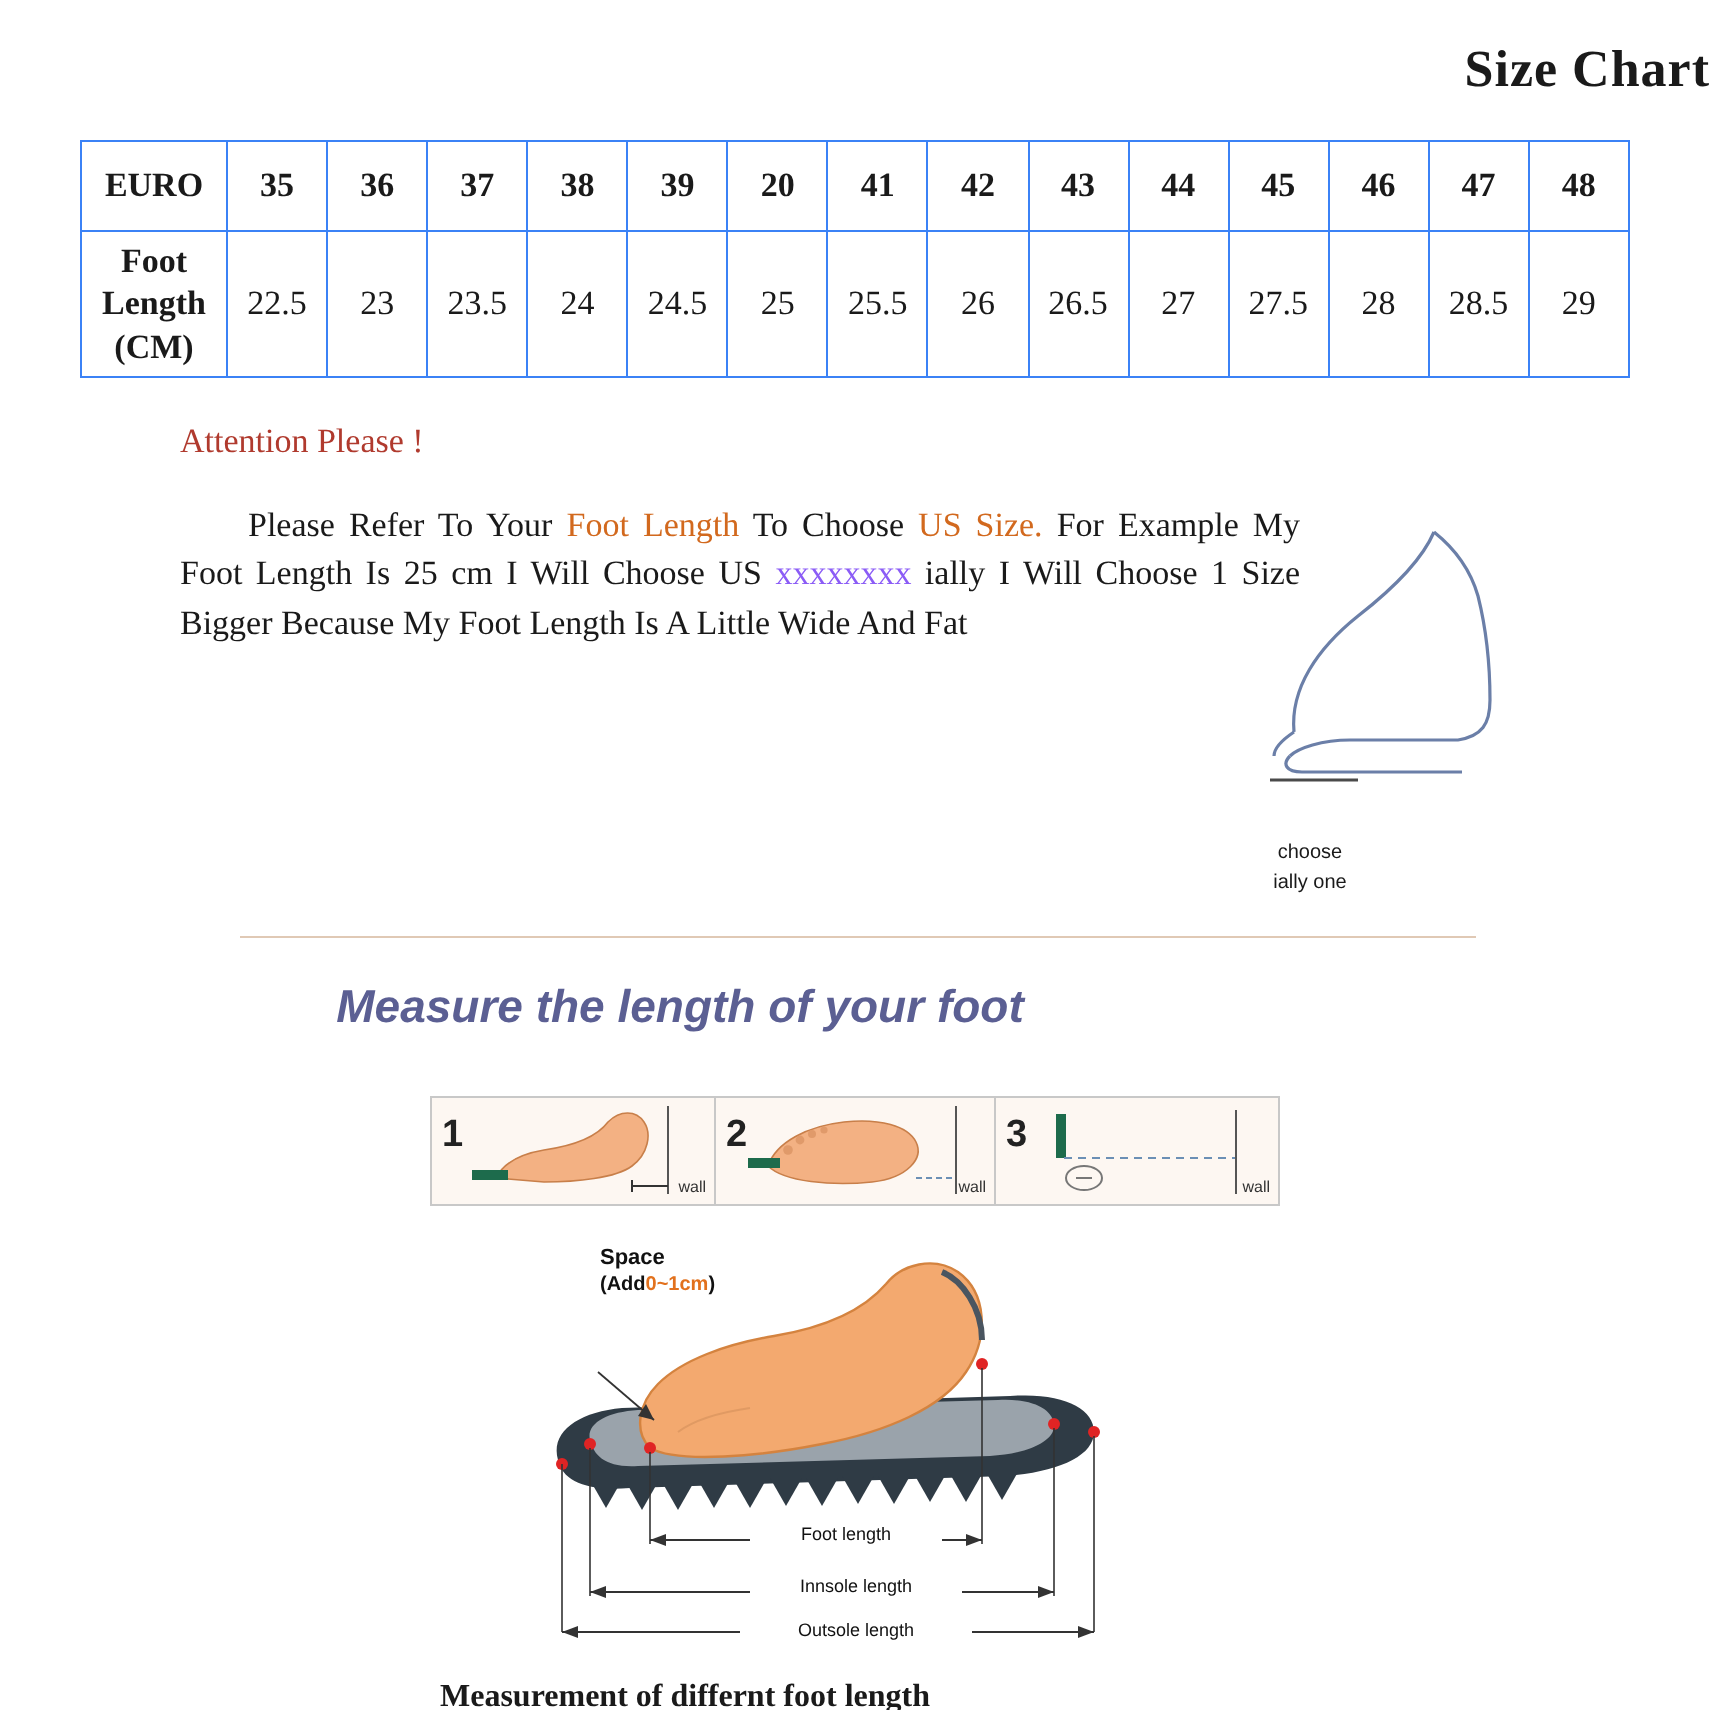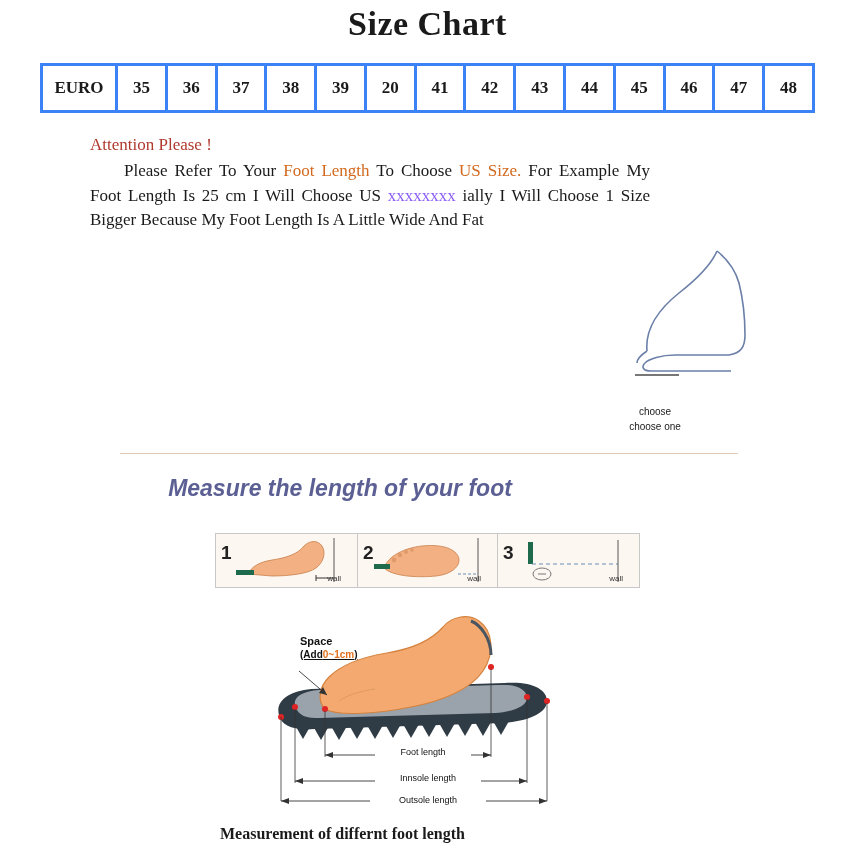--- a/index.html
+++ b/index.html
@@ -17,25 +17,25 @@
   }
 
   .page {
     width: 855px;
     height: 855px;
     position: relative;
   }
 
   
   .main-title {
-    text-align: center;
-    font-size: 34px;
+    text-align: right;
+    font-size: 26px;
     font-weight: bold;
     letter-spacing: 0.5px;
-    margin-top: 5px;
+    margin-top: 20px;
     font-family: "Liberation Serif", serif;
   }
   .sub-title {
     text-align: center;
     font-size: 17px;
     font-weight: bold;
     margin-top: 20px;
     font-family: "Liberation Serif", serif;
   }
   .sub-title .hl {
@@ -45,21 +45,21 @@
   
   .table-wrap {
     margin: 20px 40px 0 40px;
   }
   table.size-table {
     border-collapse: collapse;
     width: 775px;
     table-layout: fixed;
   }
   table.size-table td {
-    border: 3px solid #3b82f6;
+    border: 1px solid #3b82f6;
     text-align: center;
     font-size: 17px;
     font-family: "Liberation Serif", serif;
     padding: 4px 0;
   }
   table.size-table tr.row-euro td {
     height: 36px;
     font-weight: bold;
   }
   table.size-table tr.row-foot td {
@@ -81,21 +81,21 @@
   
   .attention {
     position: relative;
     margin: 22px 40px 0 90px;
     width: 560px;
   }
   .attention .att-title {
     color: #b03a2e;
     font-size: 17px;
     font-family: "Liberation Serif", serif;
-    margin-bottom: 4px;
+    margin-bottom: 20px;
   }
   .attention p {
     margin: 0;
     font-size: 17px;
     line-height: 1.45;
     text-align: justify;
     font-family: "Liberation Serif", serif;
   }
   .attention .indent {
     display: inline-block;
@@ -172,49 +172,48 @@
     position: absolute;
     left: 5px;
     top: 8px;
     font-size: 19px;
     font-weight: bold;
     font-family: "Liberation Sans", sans-serif;
     color: #222;
   }
   .step .wall {
     position: absolute;
-    right: 16px;
+    right: 4px;
     bottom: 4px;
     font-size: 8px;
     color: #333;
     font-family: "Liberation Sans", sans-serif;
     text-align: center;
   }
 
   
   .big-illustration {
     position: absolute;
     left: 255px;
     top: 600px;
     width: 360px;
     height: 215px;
   }
   .space-label {
     position: absolute;
     left: 300px;
-    top: 630px;
+    top: 603px;
     font-size: 11px;
     font-weight: bold;
     font-family: "Liberation Sans", sans-serif;
     color: #111;
     line-height: 1.25;
   }
   .space-label .add {
     font-size: 10px;
-    text-decoration: underline;
   }
   .space-label .orange {
     color: #e2711d;
   }
 
   .meas-caption {
     position: absolute;
     left: 0;
     top: 820px;
     width: 685px;
@@ -255,20 +254,41 @@
         <td class="val-cell">20</td>
         <td class="val-cell">41</td>
         <td class="val-cell">42</td>
         <td class="val-cell">43</td>
         <td class="val-cell">44</td>
         <td class="val-cell">45</td>
         <td class="val-cell">46</td>
         <td class="val-cell">47</td>
         <td class="val-cell">48</td>
       </tr>
+      <tr class="row-foot">
+        <td class="label-cell">
+          <div>Foot</div>
+          <div>Length</div>
+          <div>(CM)</div>
+        </td>
+        <td class="val-cell">22.5</td>
+        <td class="val-cell">23</td>
+        <td class="val-cell">23.5</td>
+        <td class="val-cell">24</td>
+        <td class="val-cell">24.5</td>
+        <td class="val-cell">25</td>
+        <td class="val-cell">25.5</td>
+        <td class="val-cell">26</td>
+        <td class="val-cell">26.5</td>
+        <td class="val-cell">27</td>
+        <td class="val-cell">27.5</td>
+        <td class="val-cell">28</td>
+        <td class="val-cell">28.5</td>
+        <td class="val-cell">29</td>
+      </tr>
     </tbody>
       </table>
   </div>
 
   <div class="attention">
     <div class="att-title">Attention Please !</div>
     <p>
       <span class="indent"></span><span>Please Refer To Your </span><span class="orange">Foot Length</span><span> To Choose</span>
       <span class="orange">US Size.</span><span> For Example My Foot Length Is 25 cm I</span>
       <span>Will Choose US </span><span class="redx">xxxxxxxx</span><span> ially I Will Choose 1 Size</span>
@@ -284,21 +304,21 @@
       <path d="M110,92 C110,104 106,110 94,112 L40,112" fill="none" stroke="#6b7fa8" stroke-width="1.6"></path>
       <path d="M40,112 C26,112 14,116 10,120" fill="none" stroke="#6b7fa8" stroke-width="1.6"></path>
       <path d="M10,120 C6,124 8,128 16,128 L96,128" fill="none" stroke="#6b7fa8" stroke-width="1.6"></path>
       <path d="M12,108 C6,112 2,116 2,120" fill="none" stroke="#6b7fa8" stroke-width="1.6"></path>
       <line x1="0" y1="132" x2="44" y2="132" stroke="#4a4a4a" stroke-width="1.4"></line>
     </svg>
   </div>
 
   <div class="choose-bigger">
     <div>choose</div>
-    <div>choose one</div>
+    <div>ially one</div>
   </div>
 
   <div class="divider"></div>
 
   <div class="measure-title">Measure the length of your foot</div>
 
   <div class="steps">
 
     <div class="step s1">
       <span class="num">1</span>

